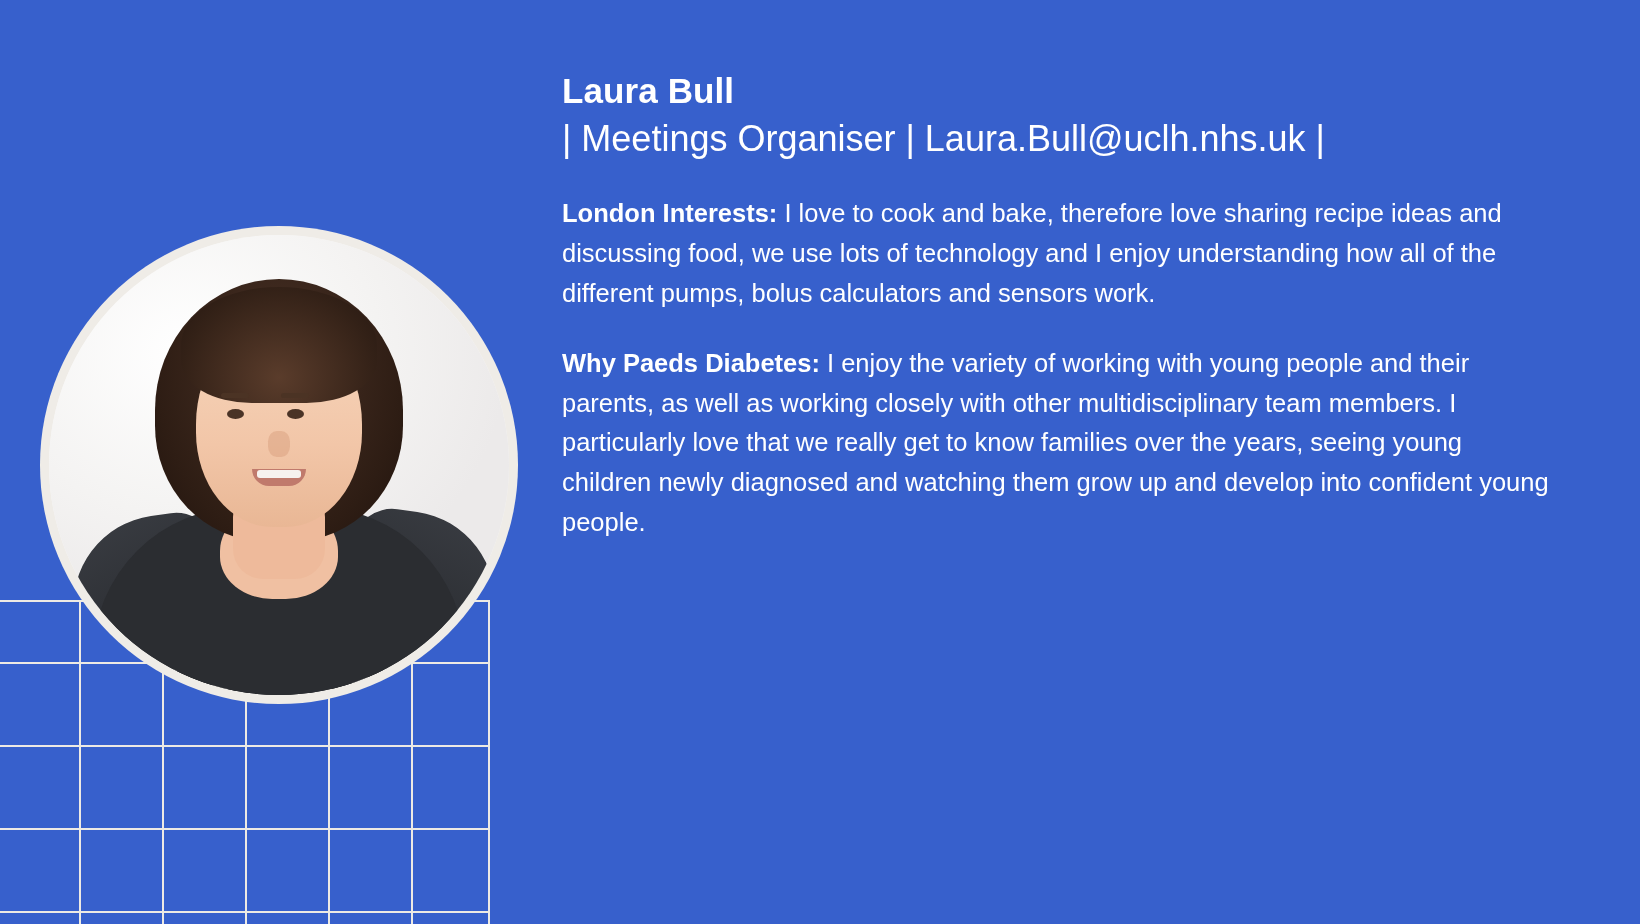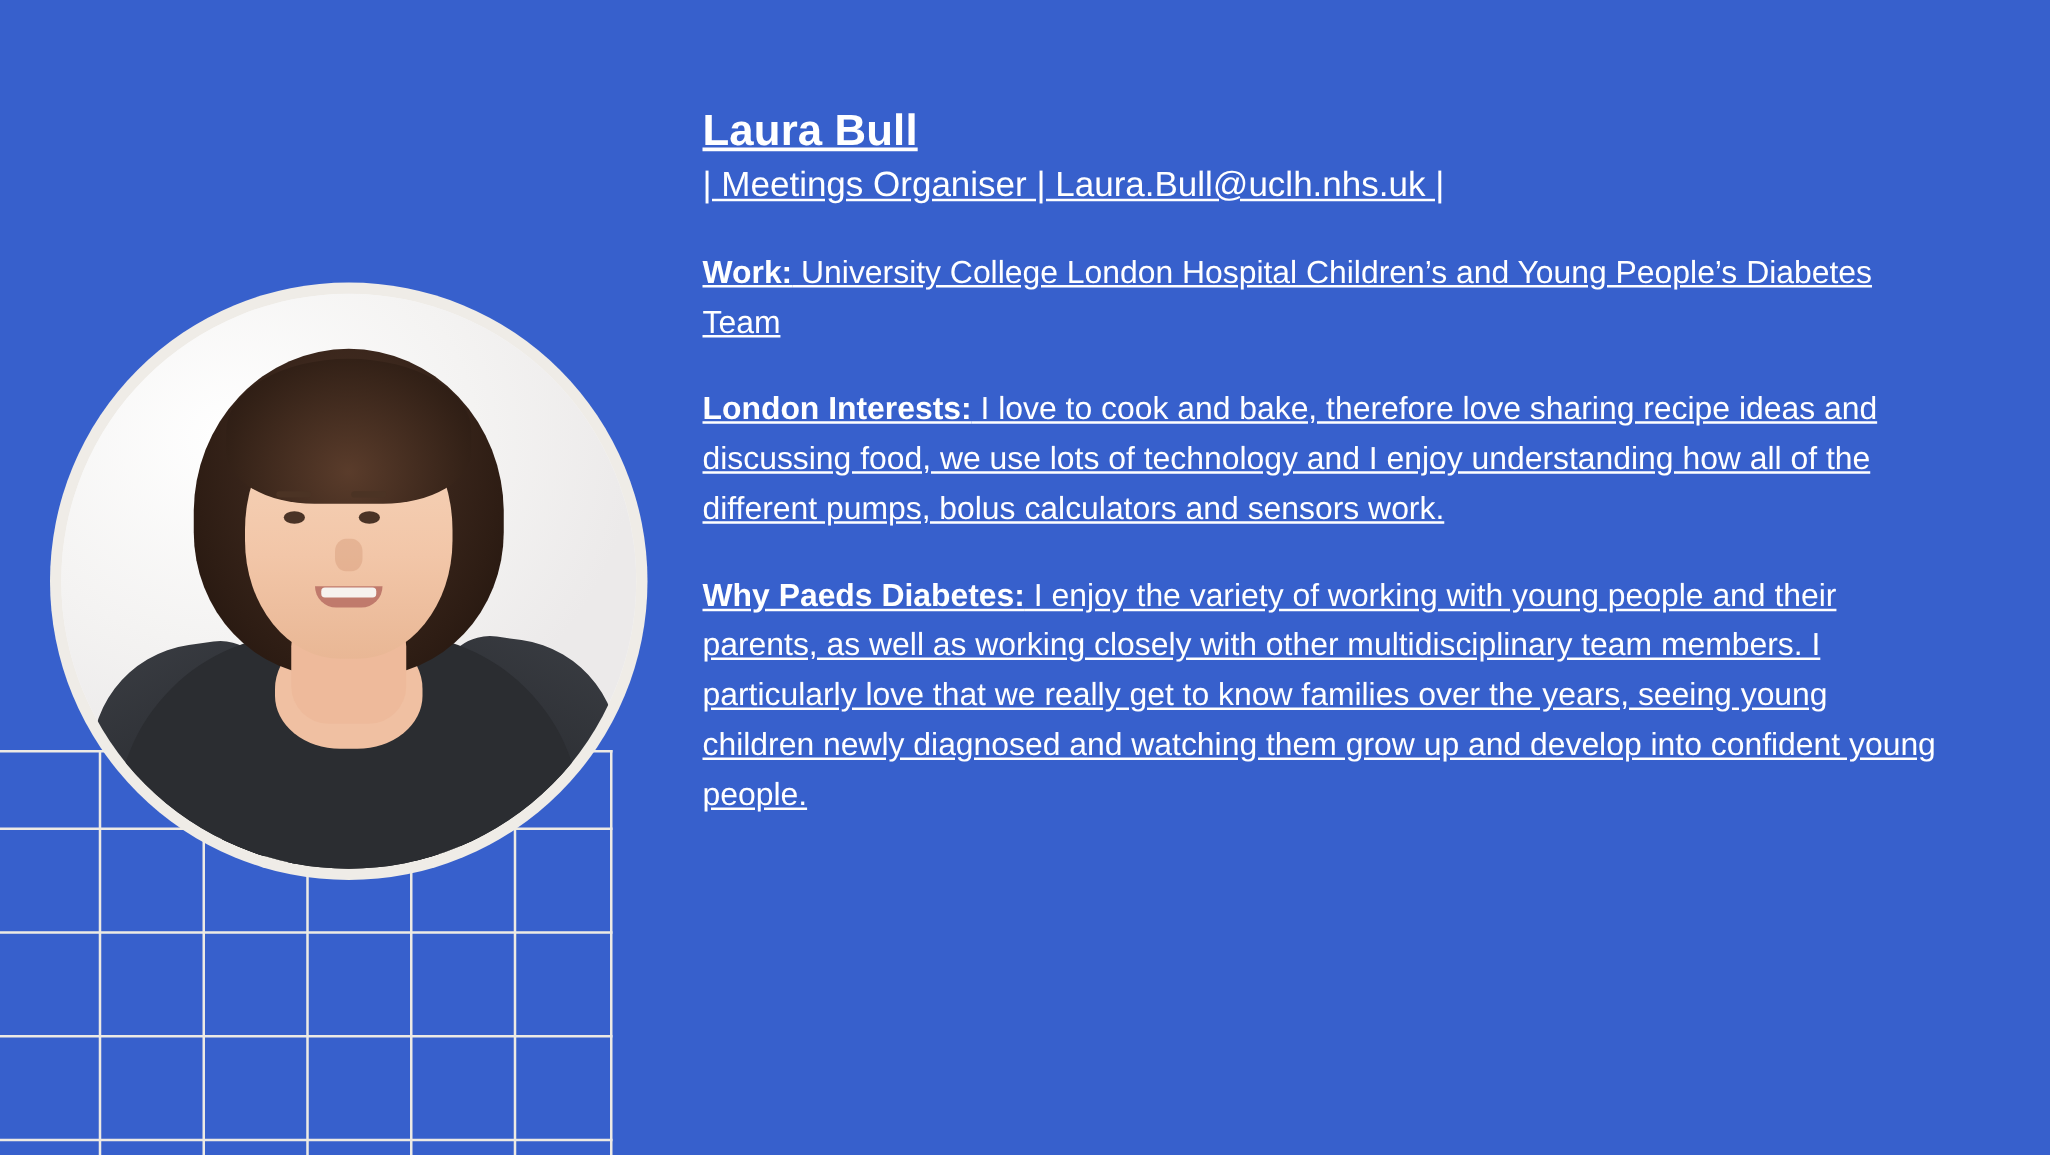--- a/index.html
+++ b/index.html
@@ -211,34 +211,33 @@
     width: 44px;
     height: 8px;
     background: #f6f2ee;
     border-radius: 3px;
   }
 
   
   #text-column {
     position: absolute;
     left: 562px;
-    top: 84px;
+    top: 70px;
     width: 990px;
     color: #ffffff;
-    text-decoration: underline;
   }
   #person-name {
     font-size: 35px;
     font-weight: 700;
     letter-spacing: 0.1px;
     line-height: 1.18;
     margin: 0 0 6px 0;
   }
   #person-role {
-    font-size: 28px;
+    font-size: 36px;
     font-weight: 400;
     line-height: 1.2;
     margin: 0 0 34px 0;
     white-space: nowrap;
   }
   .bio-block {
     font-size: 25.5px;
     line-height: 1.56;
     margin: 0 0 30px 0;
     font-weight: 400;
@@ -289,23 +288,20 @@
       </div>
     </div>
   </div>
 
   <div id="text-column" style="color: rgb(255, 255, 255);">
 
     <h1 id="person-name">Laura Bull</h1>
 
     <div id="person-role">| Meetings Organiser | Laura.Bull@uclh.nhs.uk |</div>
 
-    <p class="bio-block">
-      <span class="bio-label">Work:</span><span> University College London Hospital Children’s and Young People’s Diabetes Team</span>
-    </p>
 
     <p class="bio-block">
       <span class="bio-label">London Interests:</span><span> I love to cook and bake, therefore love sharing recipe ideas and discussing food, we use lots of technology and I enjoy understanding how all of the different pumps, bolus calculators and sensors work.</span>
     </p>
 
     <p class="bio-block">
       <span class="bio-label">Why Paeds Diabetes:</span><span> I enjoy the variety of working with young people and their parents, as well as working closely with other multidisciplinary team members. I particularly love that we really get to know families over the years, seeing young children newly diagnosed and watching them grow up and develop into confident young people.</span>
     </p>
 
   </div>

